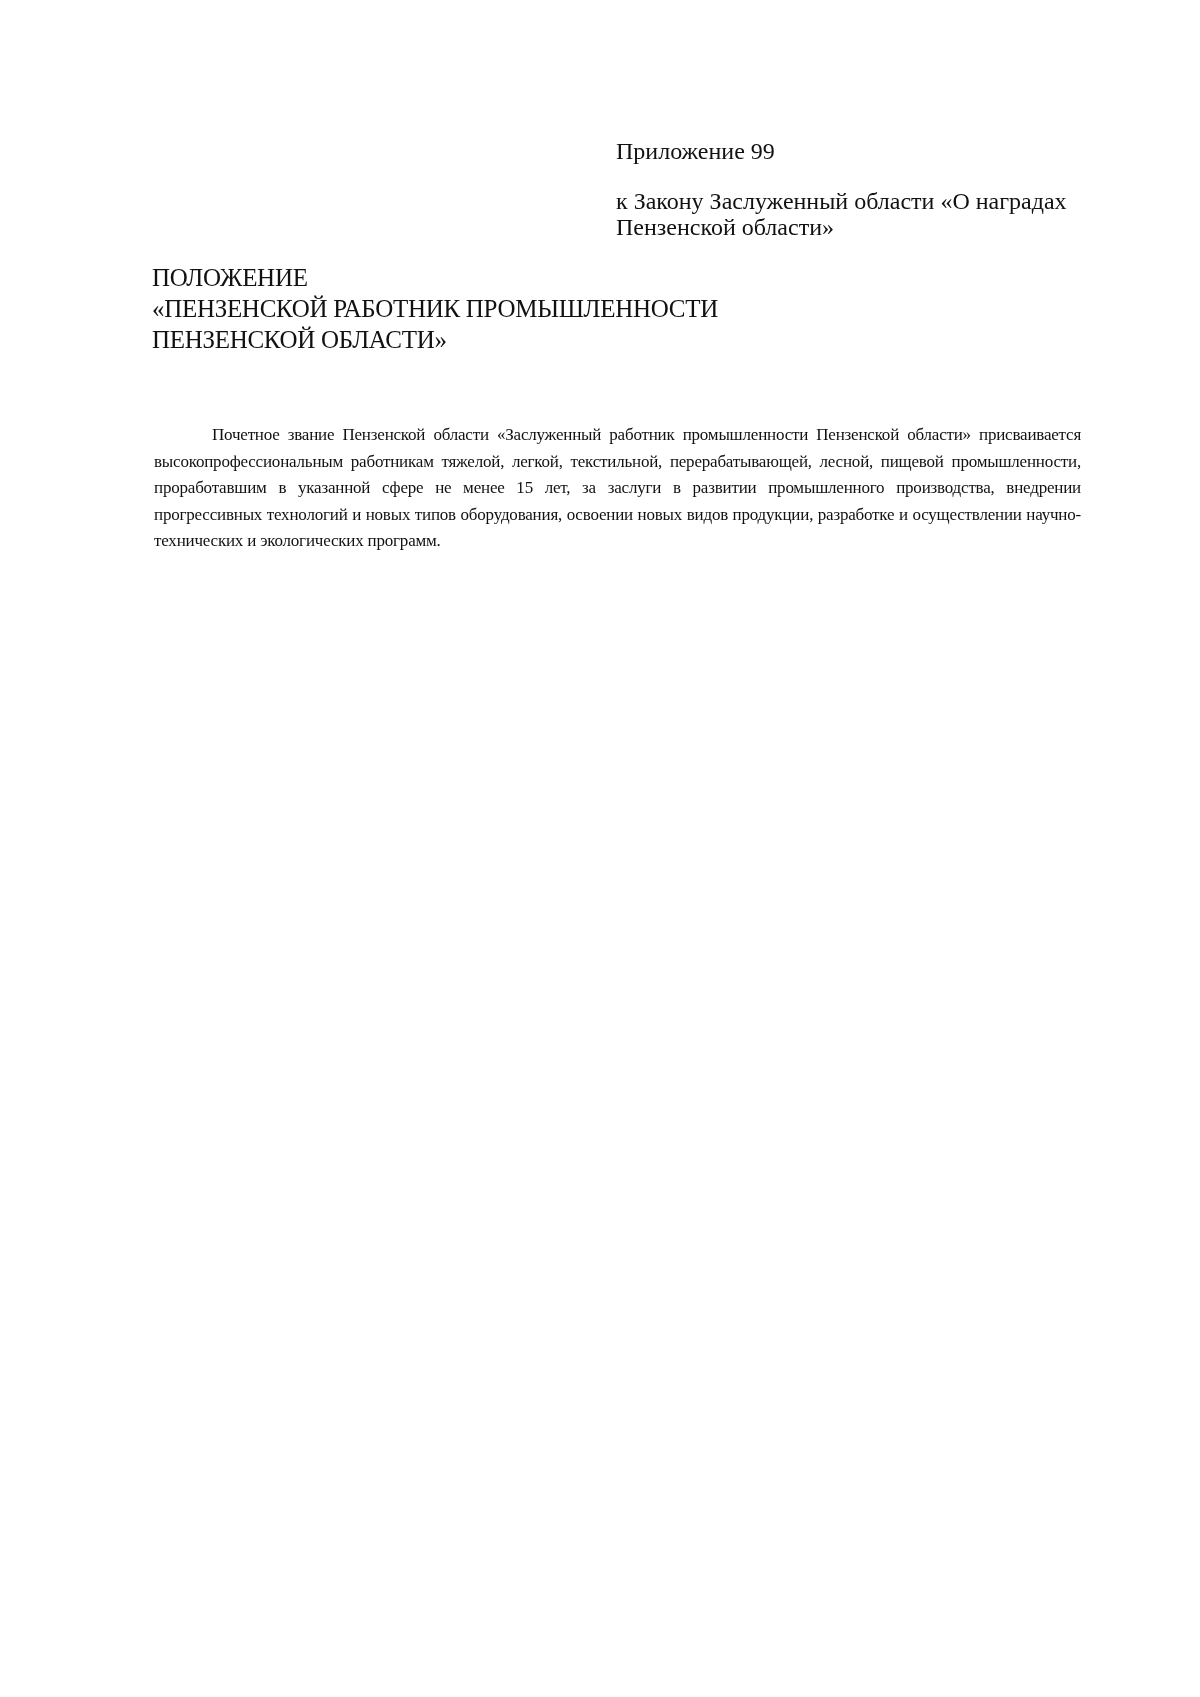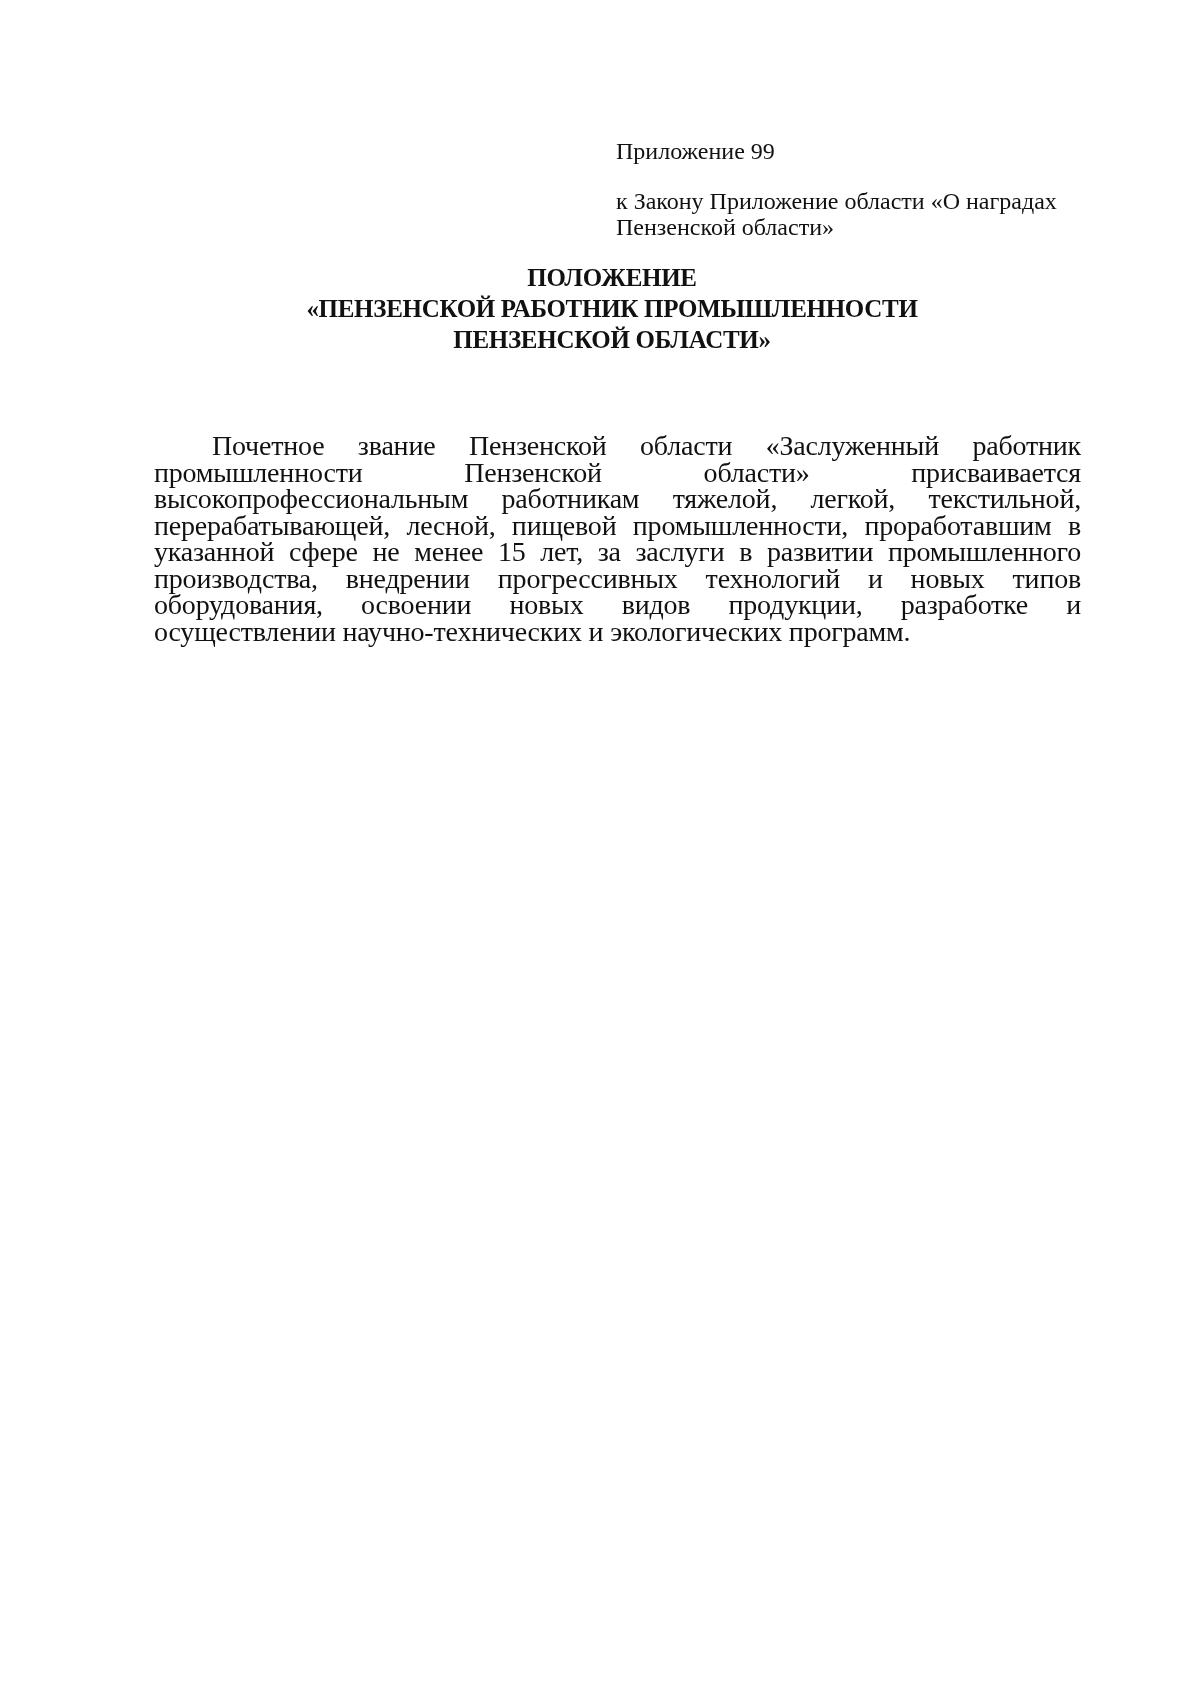--- a/index.html
+++ b/index.html
@@ -1,32 +1,32 @@
 <!DOCTYPE html>
 <html><head>
 <meta charset="utf-8">
 <style>
   html, body { margin: 0; padding: 0; background: #ffffff; }
   body { width: 1200px; height: 1697px; position: relative; overflow: hidden;
          font-family: "Liberation Serif", "DejaVu Serif", serif; color: #111; }
   .page { position: absolute; left: 12px; top: 0; width: 1200px; height: 1697px; background: #fff; }
   .annex { position: absolute; left: 604px; top: 138px; width: 480px; font-size: 24px; line-height: 26px; }
   .annex .num { margin-bottom: 24px; }
-  .title { position: absolute; left: 140px; top: 262px; width: 920px; text-align: center;
-           font-size: 25px; line-height: 31px; letter-spacing: -0.3px; font-weight: bold; }
-  .body-text { position: absolute; left: 142px; top: 405px; width: 927px; font-size: 28px;
+  .title { position: absolute; left: 140px; top: 262px; width: 920px; text-align: left;
+           font-size: 25px; line-height: 31px; letter-spacing: -0.3px; }
+  .body-text { position: absolute; left: 142px; top: 405px; width: 927px; font-size: 17px;
                line-height: 26.5px; text-align: justify; text-indent: 58px; letter-spacing: -0.2px; }
 </style>
 </head>
 <body>
 
 <div class="page">
   <div class="annex">
     <div class="num">Приложение 99</div>
-    <div>к Закону Приложение области «О наградах</div>
+    <div>к Закону Заслуженный области «О наградах</div>
     <div>Пензенской области»</div>
   </div>
 
   <div class="title">
     <div>ПОЛОЖЕНИЕ</div>
     <div>«ПЕНЗЕНСКОЙ РАБОТНИК ПРОМЫШЛЕННОСТИ</div>
     <div>ПЕНЗЕНСКОЙ ОБЛАСТИ»</div>
   </div>
 
   <p class="body-text">Почетное звание Пензенской области «Заслуженный работник промышленности Пензенской области» присваивается высокопрофессиональным работникам тяжелой, легкой, текстильной, перерабатывающей, лесной, пищевой промышленности, проработавшим в указанной сфере не менее 15 лет, за заслуги в развитии промышленного производства, внедрении прогрессивных технологий и новых типов оборудования, освоении новых видов продукции, разработке и осуществлении научно-технических и экологических программ.</p>

